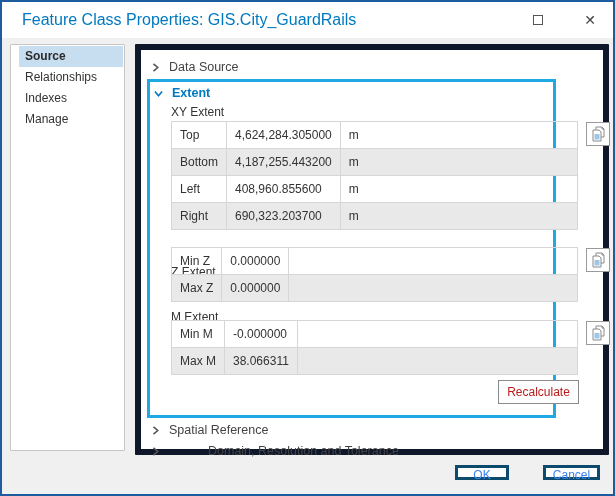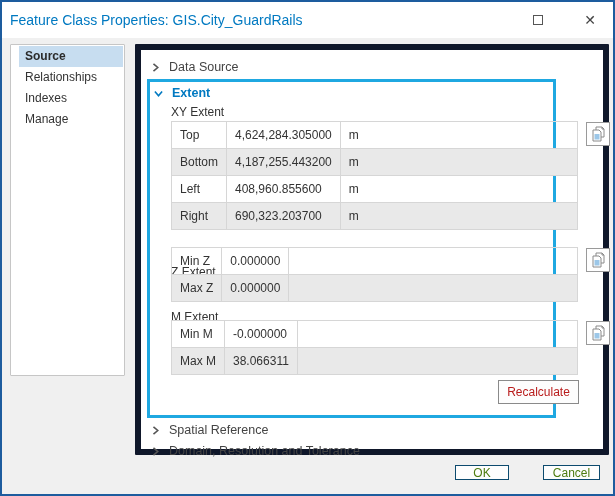--- a/index.html
+++ b/index.html
@@ -13,38 +13,38 @@
     overflow: hidden;
   }
 
   
   .titlebar {
     position: absolute; left: 0; top: 0; right: 0; height: 36px;
     background: #ffffff;
     display: flex; align-items: center;
   }
   .titlebar .title {
-    margin-left: 8px;
-    color: #0079c1; font-size: 14px;
+    margin-left: 20px;
+    color: #0079c1; font-size: 16px;
   }
   .win-controls {
     position: absolute; right: 6px; top: 0; height: 36px;
     display: flex; align-items: center; gap: 18px;
   }
   .win-btn {
     width: 34px; height: 30px;
     display: flex; align-items: center; justify-content: center;
     color: #444; cursor: default;
   }
   .maximize-glyph { width: 10px; height: 10px; border: 1px solid #555; background: transparent; }
   .close-glyph { font-size: 14px; color: #444; line-height: 1; }
 
   
   .sidebar-panel {
-    position: absolute; left: 8px; top: 42px; width: 115px; height: 332px;
+    position: absolute; left: 8px; top: 42px; width: 115px; height: 407px;
     background: #fff; border: 1px solid #c6c6c6; border-radius: 1px;
     padding-top: 1px;
   }
   .sidebar-item {
     margin-left: 8px; margin-right: 1px;
     padding: 3px 0 3px 6px;
     font-size: 12px; color: #333;
     height: 21px; line-height: 15px;
     cursor: default;
   }
@@ -114,22 +114,22 @@
     width: 81px; height: 24px;
     background: #fdfdfd; border: 1px solid #8a8a8a;
     font-size: 12px; color: #b91c1c;
     font-family: "Liberation Sans", sans-serif;
     cursor: pointer;
   }
 
   
   .footer-btn {
     position: absolute; top: 463px; height: 15px;
-    background: #fdfdfd; border: 1px solid #0c4a6e;
-    font-size: 12px; color: #4d7c0f;
+    background: #fdfdfd; border: 3px solid #0c4a6e;
+    font-size: 12px; color: #3b82f6;
     font-family: "Liberation Sans", sans-serif;
     cursor: pointer;
   }
   .ok-btn { left: 453px; width: 54px; }
   .cancel-btn { left: 533px; width: 57px; margin-left: 8px; }
 
   svg { display: block; }
 </style>
 </head>
 <body>
@@ -269,21 +269,21 @@
 
     <div class="section-header" style="top: 373px;">
       <span class="chev">
         <svg width="9" height="9" viewBox="0 0 8 8">
             <path d="M2.2 0.8 L6 4 L2.2 7.2" fill="none" stroke="currentColor" stroke-width="1.4"></path>
           </svg>
       </span>
       <span>Spatial Reference</span>
     </div>
 
-    <div class="section-header" style="top: 394px;">
+    <div class="section-header" style="top: 394px; gap: 39px;">
       <span class="chev">
         <svg width="9" height="9" viewBox="0 0 8 8">
             <path d="M2.2 0.8 L6 4 L2.2 7.2" fill="none" stroke="currentColor" stroke-width="1.4"></path>
           </svg>
       </span>
       <span>Domain, Resolution and Tolerance</span>
     </div>
 
   </div>
 

